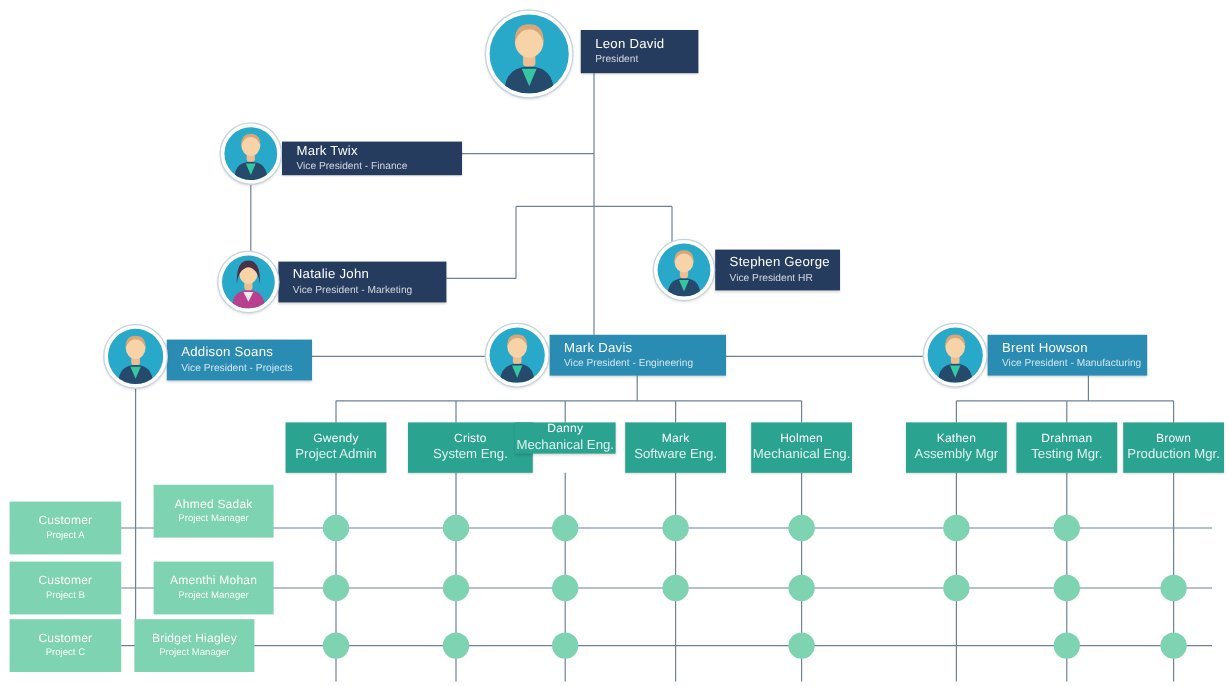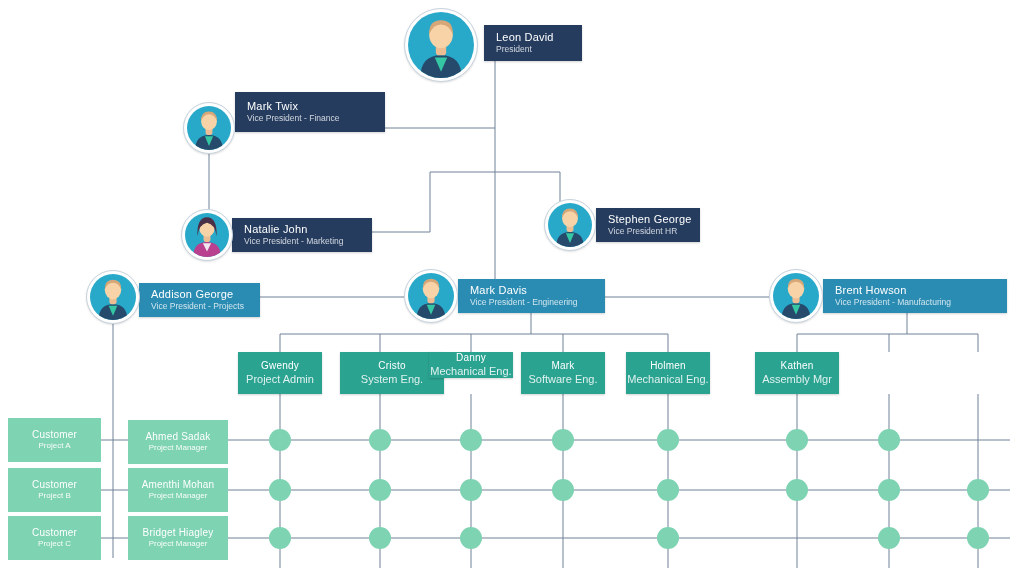--- a/index.html
+++ b/index.html
@@ -86,21 +86,21 @@
     <div class="node-title">President</div>
   </div>
   <div class="avatar" style="left:404px;top:8px;width:74px;height:74px">
     <div class="avatar-inner">
         <svg viewBox="0 0 64 64">
           <use href="#av-male"></use>
         </svg>
       </div>
   </div>
 
-  <div class="node dark" style="left:235px;top:92px;width:150px;height:40px">
+  <div class="node dark" style="left:235px;top:118px;width:150px;height:28px">
     <div class="node-name">Mark Twix</div>
     <div class="node-title">Vice President - Finance</div>
   </div>
   <div class="avatar" style="left:183px;top:102px;width:52px;height:52px">
     <div class="avatar-inner">
         <svg viewBox="0 0 64 64">
           <use href="#av-male"></use>
         </svg>
       </div>
   </div>
@@ -123,21 +123,21 @@
   </div>
   <div class="avatar" style="left:544px;top:199px;width:52px;height:52px">
     <div class="avatar-inner">
         <svg viewBox="0 0 64 64">
           <use href="#av-male"></use>
         </svg>
       </div>
   </div>
 
   <div class="node teal" style="left:139px;top:283px;width:121px;height:34px">
-    <div class="node-name">Addison George</div>
+    <div class="node-name">Addison Soans</div>
     <div class="node-title">Vice President - Projects</div>
   </div>
   <div class="avatar" style="left:86px;top:270px;width:54px;height:54px">
     <div class="avatar-inner">
         <svg viewBox="0 0 64 64">
           <use href="#av-male"></use>
         </svg>
       </div>
   </div>
 
@@ -146,21 +146,21 @@
     <div class="node-title">Vice President - Engineering</div>
   </div>
   <div class="avatar" style="left:404px;top:269px;width:54px;height:54px">
     <div class="avatar-inner">
         <svg viewBox="0 0 64 64">
           <use href="#av-male"></use>
         </svg>
       </div>
   </div>
 
-  <div class="node teal" style="left:823px;top:279px;width:184px;height:34px">
+  <div class="node teal" style="left:823px;top:279px;width:133px;height:34px">
     <div class="node-name">Brent Howson</div>
     <div class="node-title">Vice President - Manufacturing</div>
   </div>
   <div class="avatar" style="left:769px;top:269px;width:54px;height:54px">
     <div class="avatar-inner">
         <svg viewBox="0 0 64 64">
           <use href="#av-male"></use>
         </svg>
       </div>
   </div>
@@ -182,40 +182,48 @@
     <div class="node-title">Mechanical Eng.</div>
   </div>
   <div class="node green" style="left:521px;top:352px;width:84px;height:42px">
     <div class="node-name">Mark</div>
     <div class="node-title">Software Eng.</div>
   </div>
   <div class="node green" style="left:755px;top:352px;width:84px;height:42px">
     <div class="node-name">Kathen</div>
     <div class="node-title">Assembly Mgr</div>
   </div>
+  <div class="node green" style="left:847px;top:352px;width:84px;height:42px">
+    <div class="node-name">Drahman</div>
+    <div class="node-title">Testing Mgr.</div>
+  </div>
+  <div class="node green" style="left:936px;top:352px;width:84px;height:42px">
+    <div class="node-name">Brown</div>
+    <div class="node-title">Production Mgr.</div>
+  </div>
 
   <div class="node lightgreen" style="left:8px;top:418px;width:93px;height:44px">
     <div class="node-name">Customer</div>
     <div class="node-title">Project A</div>
   </div>
   <div class="node lightgreen" style="left:8px;top:468px;width:93px;height:44px">
     <div class="node-name">Customer</div>
     <div class="node-title">Project B</div>
   </div>
   <div class="node lightgreen" style="left:8px;top:516px;width:93px;height:44px">
     <div class="node-name">Customer</div>
     <div class="node-title">Project C</div>
   </div>
 
-  <div class="node lightgreen" style="left:128px;top:420px;width:100px;height:44px">
+  <div class="node lightgreen" style="left:128px;top:404px;width:100px;height:44px">
     <div class="node-name">Ahmed Sadak</div>
     <div class="node-title">Project Manager</div>
   </div>
   <div class="node lightgreen" style="left:128px;top:468px;width:100px;height:44px">
     <div class="node-name">Amenthi Mohan</div>
     <div class="node-title">Project Manager</div>
   </div>
-  <div class="node lightgreen" style="left:128px;top:516px;width:100px;height:44px">
+  <div class="node lightgreen" style="left:112px;top:516px;width:100px;height:44px">
     <div class="node-name">Bridget Hiagley</div>
     <div class="node-title">Project Manager</div>
   </div>
 
 </div>
 
 </body></html>

